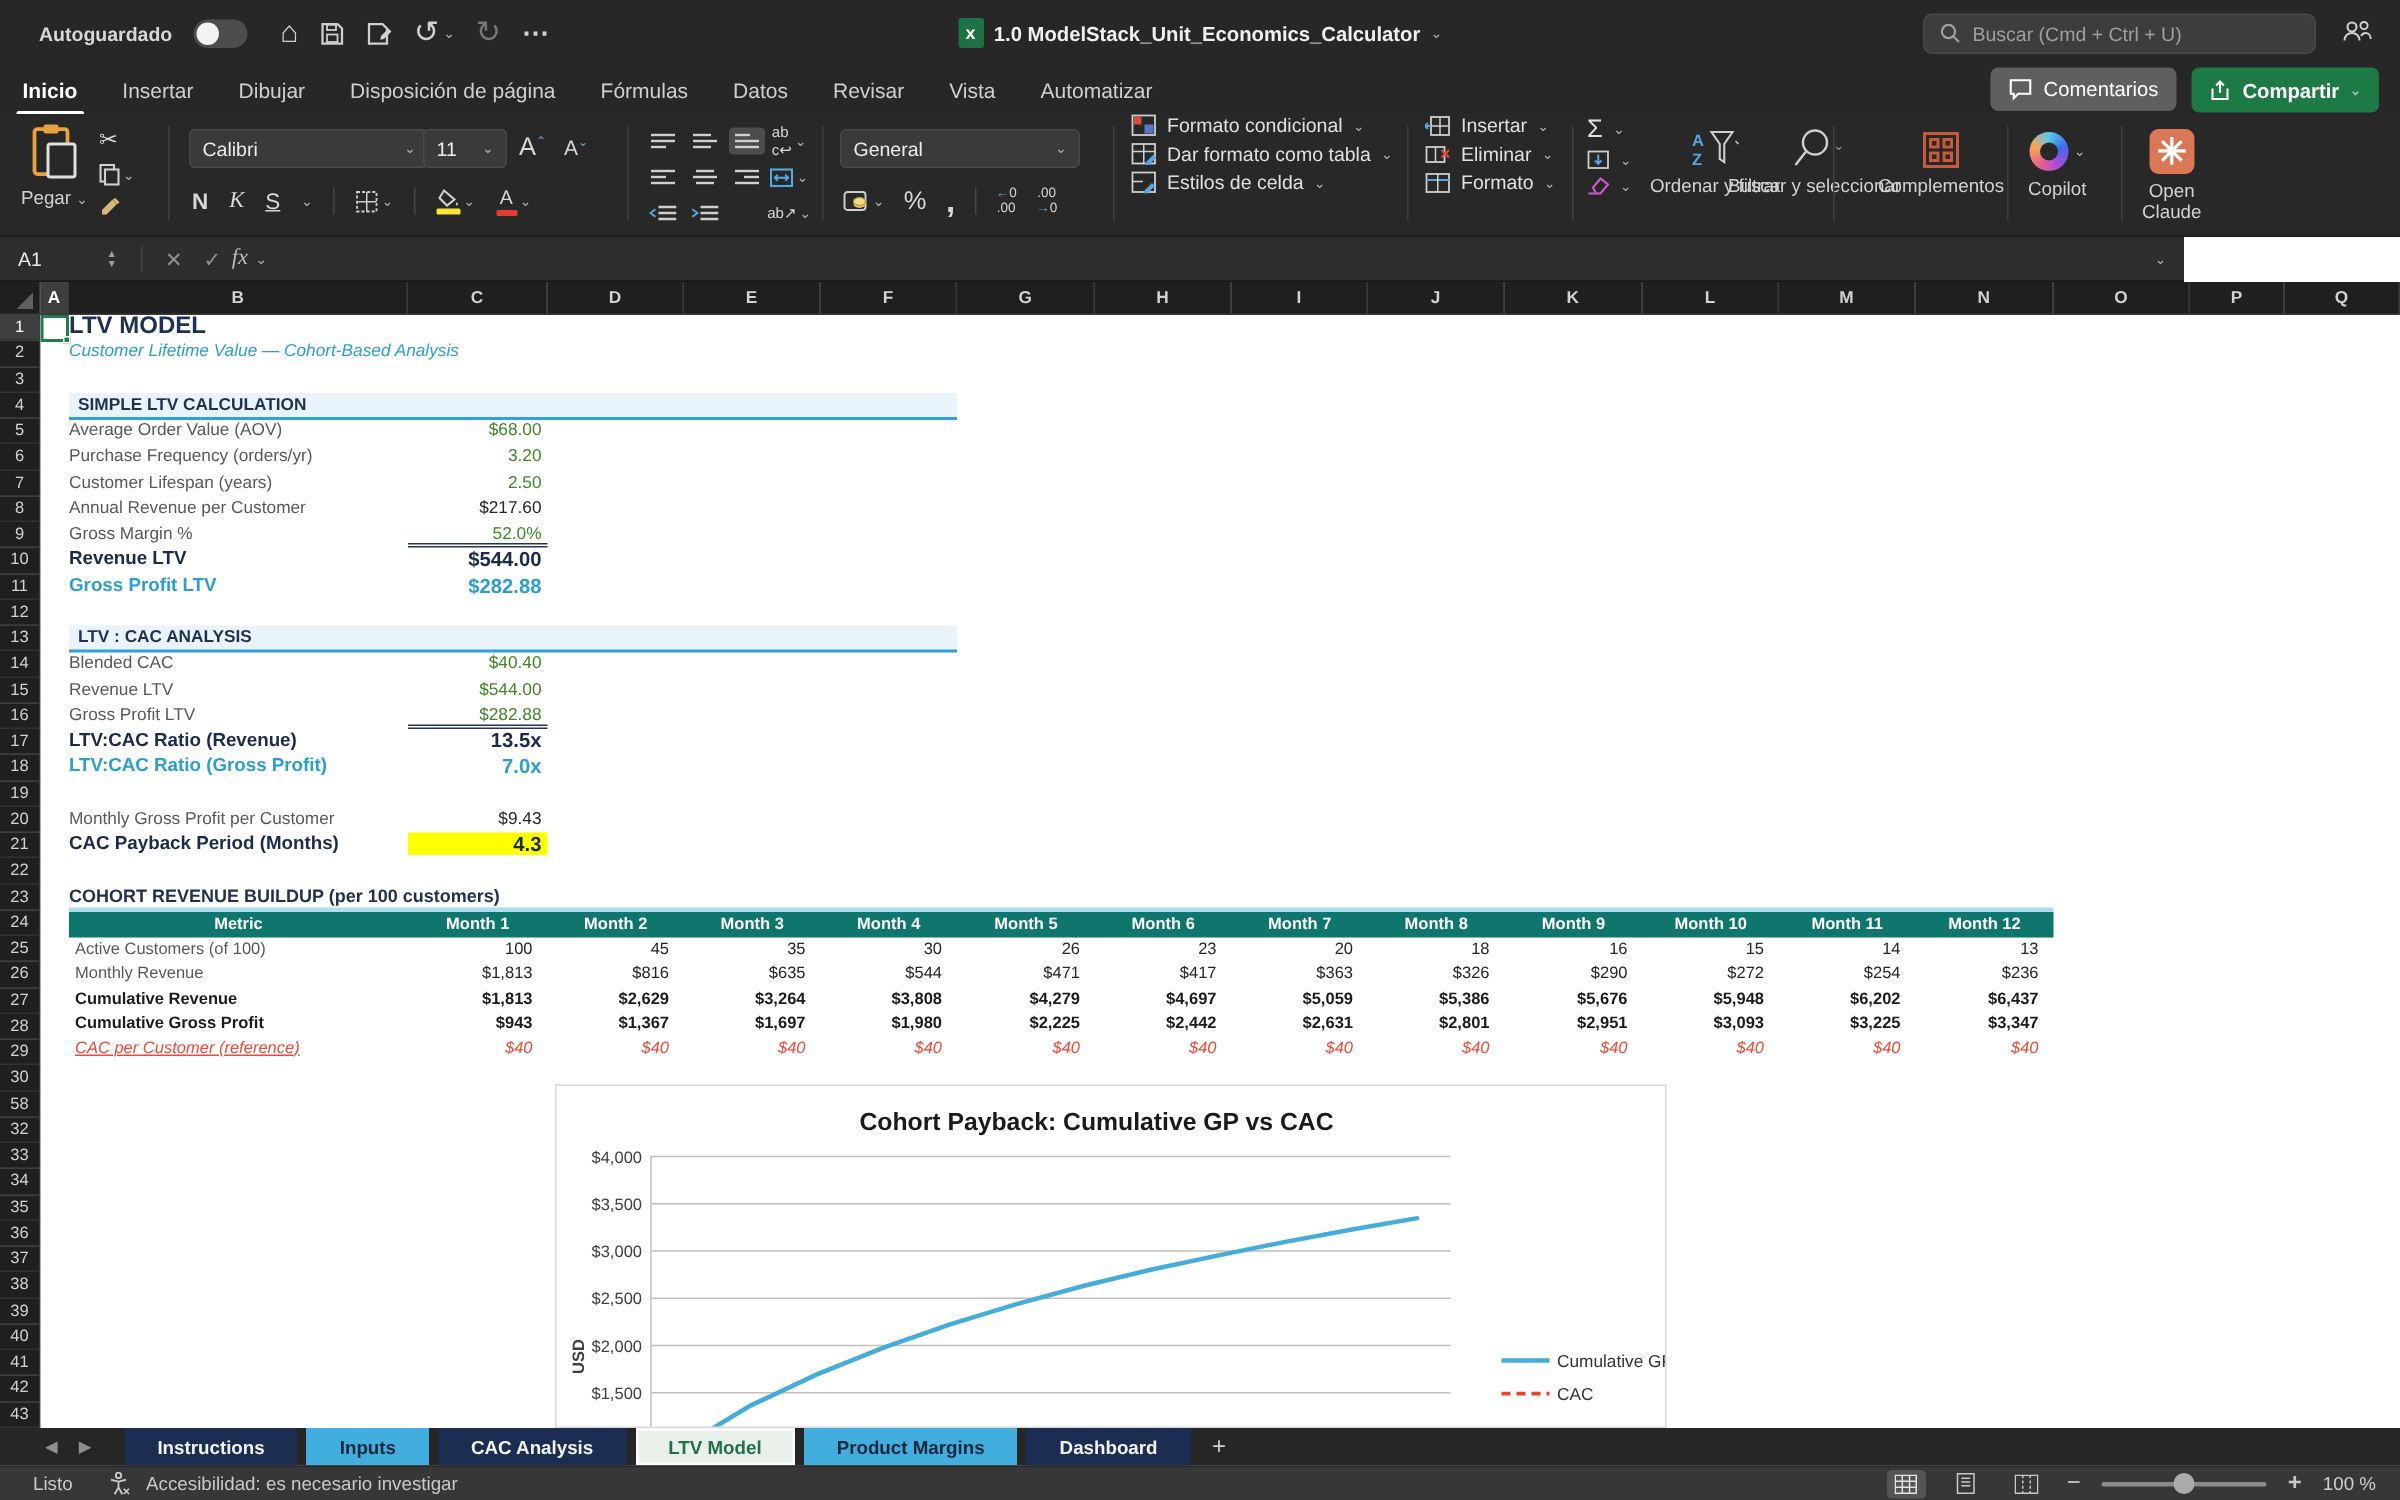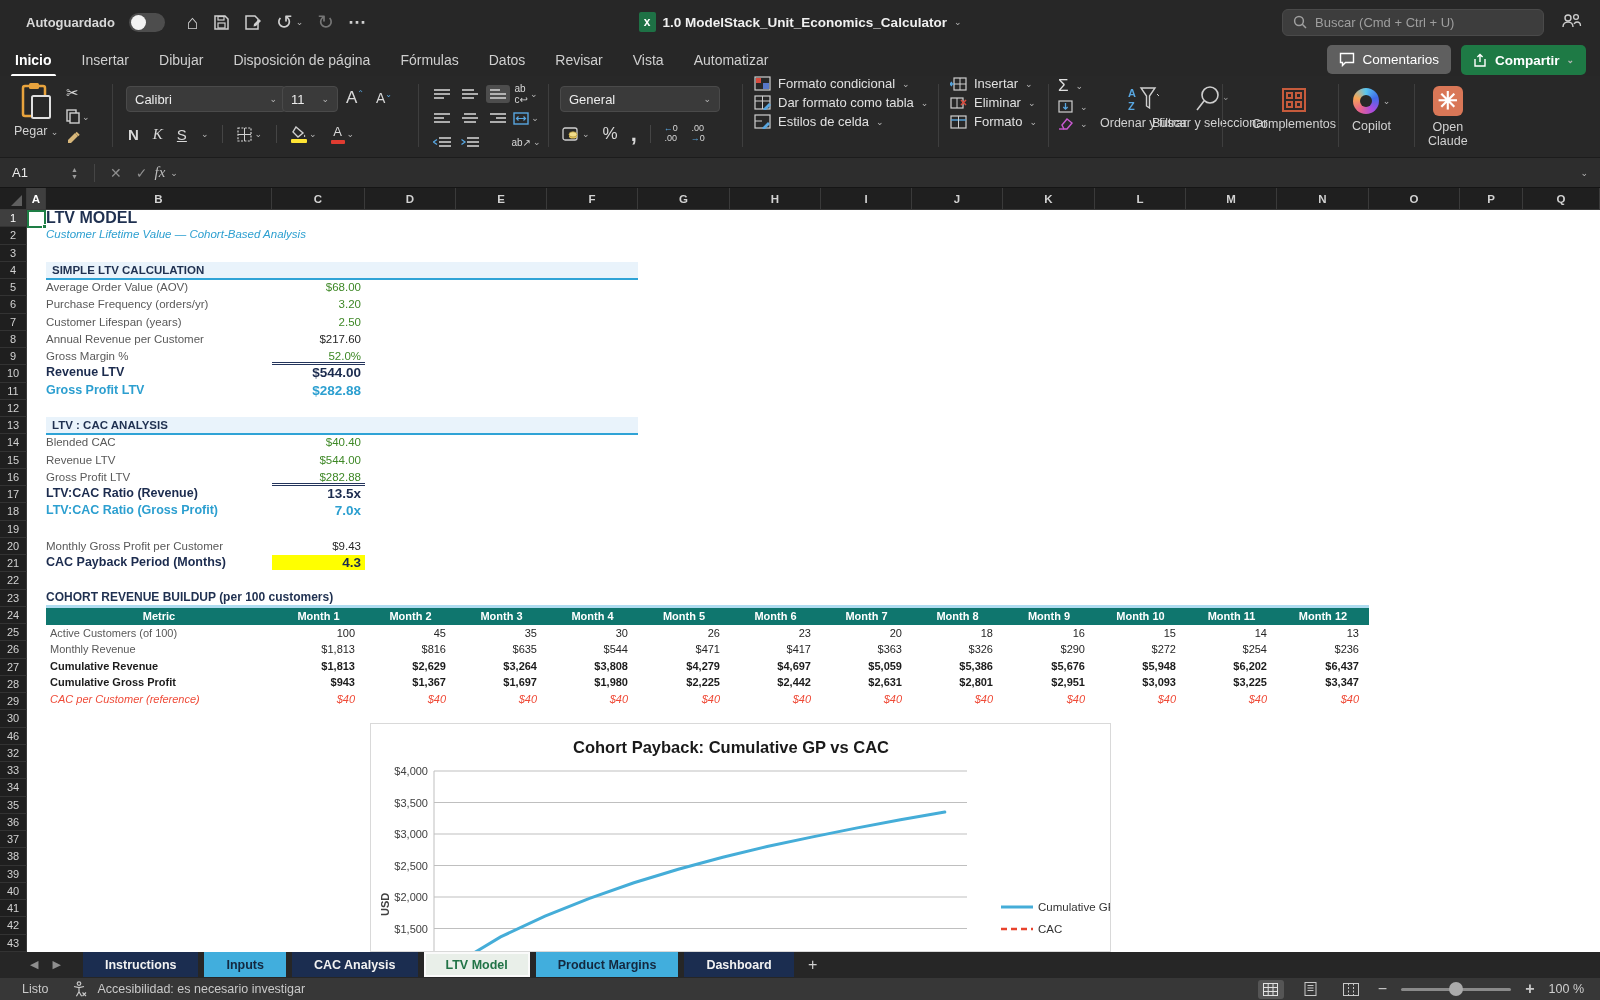--- a/index.html
+++ b/index.html
@@ -55,21 +55,21 @@
   .sum { font-size:17px; }
   .addins-ic { width:24px; height:24px; border:2px solid #c65b3c; display:grid; grid-template-columns:1fr 1fr; grid-template-rows:1fr 1fr; gap:2px; padding:2px; }
   .addins-ic span { background:transparent; border:2px solid #c65b3c; }
   .copilot-ic { width:26px; height:26px; border-radius:50%;
     background:conic-gradient(#58c7f0,#3f6bea,#a94be0,#e8638c,#f6a655,#58c7f0); position:relative; }
   .copilot-ic::after{ content:""; position:absolute; inset:7px; background:#282828; border-radius:50%; }
   .claude-ic { width:30px; height:30px; border-radius:6px; background:#d97757; color:#fff; font-size:24px;
     display:flex; align-items:center; justify-content:center; font-weight:bold; }
 
   
-  .fbar { position:absolute; left:0; top:158px; width:1600px; height:30px; background:#2d2d2d;
+  .fbar { position:absolute; left:0; top:158px; width:1456px; height:30px; background:#2d2d2d;
     display:flex; align-items:center; color:#cfcfcf; border-bottom:1px solid #151515; }
   .namebox { width:86px; padding-left:12px; font-size:13px; color:#eaeaea; display:flex; align-items:center; justify-content:space-between; }
   .spin { display:flex; flex-direction:column; font-size:7px; color:#9a9a9a; line-height:1; margin-right:8px; }
   .fb-div { width:1px; height:18px; background:#454545; margin:0 8px; }
   .fb-btn { color:#8f8f8f; font-size:14px; margin:0 7px; }
   .fx { font-style:italic; font-family:"Liberation Serif",serif; font-size:15px; color:#bdbdbd; }
   .fb-input { flex:1; height:22px; margin:0 10px; background:#2d2d2d; }
 
   
   .sheet { position:absolute; left:0; top:188px; width:1600px; height:764px; background:#fff; }
@@ -107,21 +107,21 @@
   .coh-row { display:flex; }
   .coh-head { background:#0f766e; color:#fff; font-weight:bold; }
   .coh-cell { font-size:11px; padding:2px 10px 0 0; text-align:right; height:16.5px; }
   .coh-head .coh-cell { text-align:center; padding:2px 0 0 0; height:17px; }
   .coh-lab { text-align:left !important; padding:2px 0 0 4px !important; }
   .coh-plain .coh-lab { color:#595959; }
   .coh-plain { color:#262626; }
   .coh-bold { color:#1c1c1c; font-weight:bold; }
   .coh-bold .coh-lab { color:#1c1c1c; }
   .coh-red { color:#ef4b38; font-style:italic; }
-  .coh-red .coh-lab { color:#ef4b38; }
+  .coh-red .coh-lab { color:#ef4b38;text-decoration:underline; }
 
   .chartbox { position:absolute; left:343px; top:513px; width:741px; height:229px; background:#fff;
     border:1px solid #d9d9d9; overflow:hidden; }
 
   
   .tabbar { position:absolute; left:0; top:952px; width:1600px; height:25px; background:#262626;
     display:flex; align-items:stretch; }
   .tb-arrows { display:flex; align-items:center; gap:14px; padding:0 22px 0 30px; color:#8f8f8f; font-size:11px; }
   .stab { display:flex; align-items:center; justify-content:center; padding:0 22px; font-size:12.5px; font-weight:bold;
     margin-right:6px; cursor:default; }
@@ -560,21 +560,21 @@
       <div class="rowhdr" style="top: 367px; height: 17.25px;">21</div>
       <div class="rowhdr" style="top: 384.25px; height: 17.25px;">22</div>
       <div class="rowhdr" style="top: 401.5px; height: 17.25px;">23</div>
       <div class="rowhdr" style="top: 418.75px; height: 17.25px;">24</div>
       <div class="rowhdr" style="top: 436px; height: 17.25px;">25</div>
       <div class="rowhdr" style="top: 453.25px; height: 17.25px;">26</div>
       <div class="rowhdr" style="top: 470.5px; height: 17.25px;">27</div>
       <div class="rowhdr" style="top: 487.75px; height: 17.25px;">28</div>
       <div class="rowhdr" style="top: 505px; height: 17.25px;">29</div>
       <div class="rowhdr" style="top: 522.25px; height: 17.25px;">30</div>
-      <div class="rowhdr" style="top: 539.5px; height: 17.25px;">46</div>
+      <div class="rowhdr" style="top: 539.5px; height: 17.25px;">58</div>
       <div class="rowhdr" style="top: 556.75px; height: 17.25px;">32</div>
       <div class="rowhdr" style="top: 574px; height: 17.25px;">33</div>
       <div class="rowhdr" style="top: 591.25px; height: 17.25px;">34</div>
       <div class="rowhdr" style="top: 608.5px; height: 17.25px;">35</div>
       <div class="rowhdr" style="top: 625.75px; height: 17.25px;">36</div>
       <div class="rowhdr" style="top: 643px; height: 17.25px;">37</div>
       <div class="rowhdr" style="top: 660.25px; height: 17.25px;">38</div>
       <div class="rowhdr" style="top: 677.5px; height: 17.25px;">39</div>
       <div class="rowhdr" style="top: 694.75px; height: 17.25px;">40</div>
       <div class="rowhdr" style="top: 712px; height: 17.25px;">41</div>

